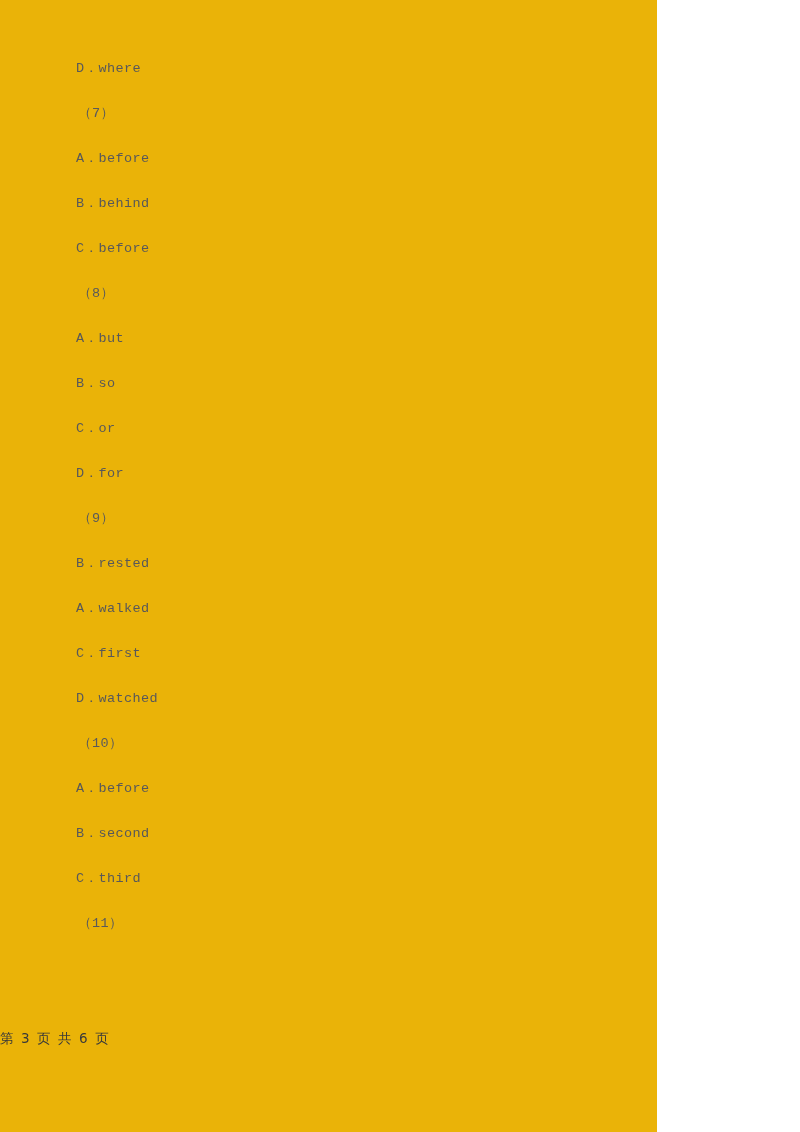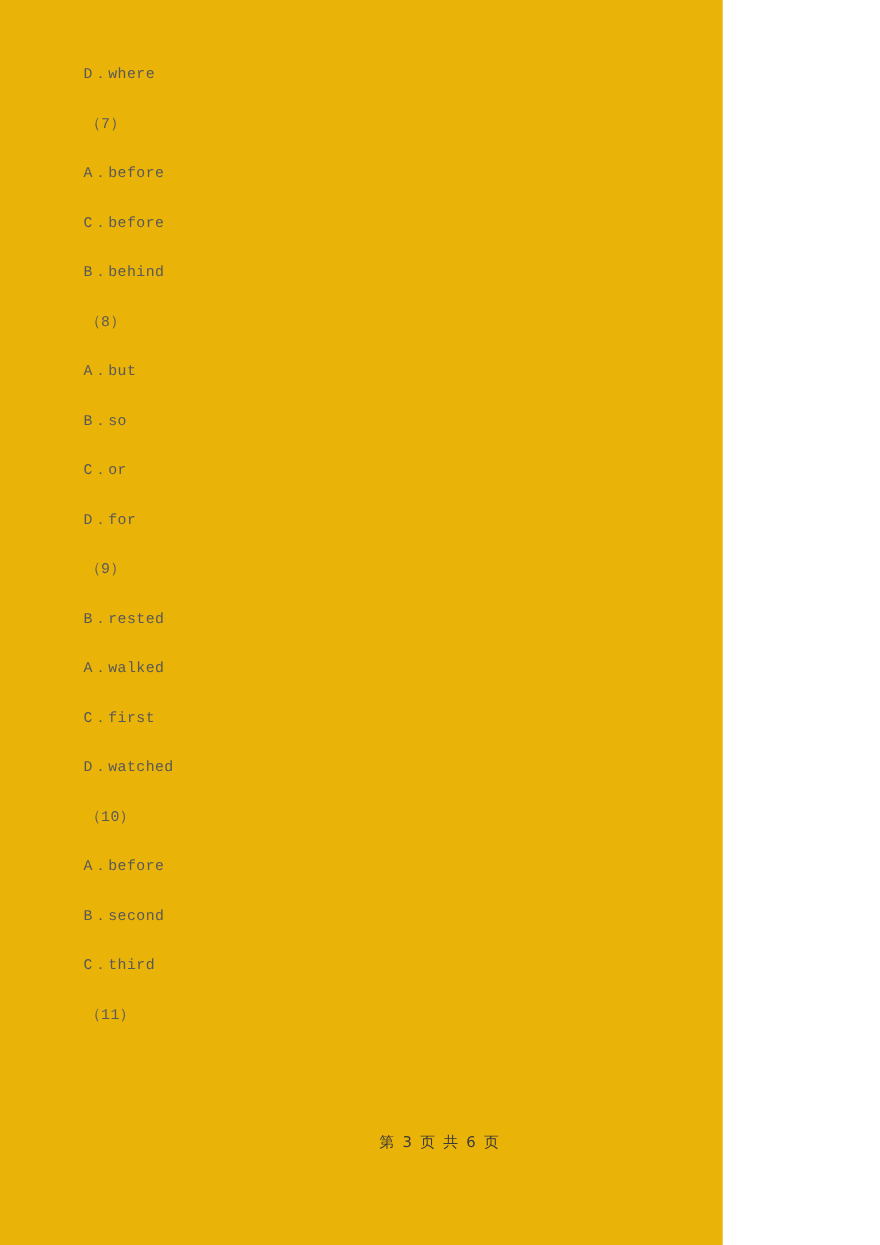--- a/index.html
+++ b/index.html
@@ -51,42 +51,41 @@
     font-size: 13.5px;
     color: #5a5a5c;
   }
 
   
   #footer {
     position: absolute;
     left: 0;
     top: 1030px;
     width: 800px;
-    text-align: center;
   }
   #footer .footer-text {
     display: inline-block;
     font-family: "DejaVu Sans", "Liberation Sans", sans-serif;
     font-size: 13.5px;
     color: #3a3a3a;
     letter-spacing: 1.6px;
     white-space: pre;
   }
 </style>
 </head>
 <body>
 
 <div id="page">
 
   <div id="content">
       <div class="line option">D．where</div>
       <div class="line qnum">（7）</div>
       <div class="line option">A．before</div>
+      <div class="line option">B．behind</div>
       <div class="line option">C．before</div>
-      <div class="line option">B．behind</div>
       <div class="line qnum">（8）</div>
       <div class="line option">A．but</div>
       <div class="line option">B．so</div>
       <div class="line option">C．or</div>
       <div class="line option">D．for</div>
       <div class="line qnum">（9）</div>
       <div class="line option">B．rested</div>
       <div class="line option">A．walked</div>
       <div class="line option">C．first</div>
       <div class="line option">D．watched</div>

